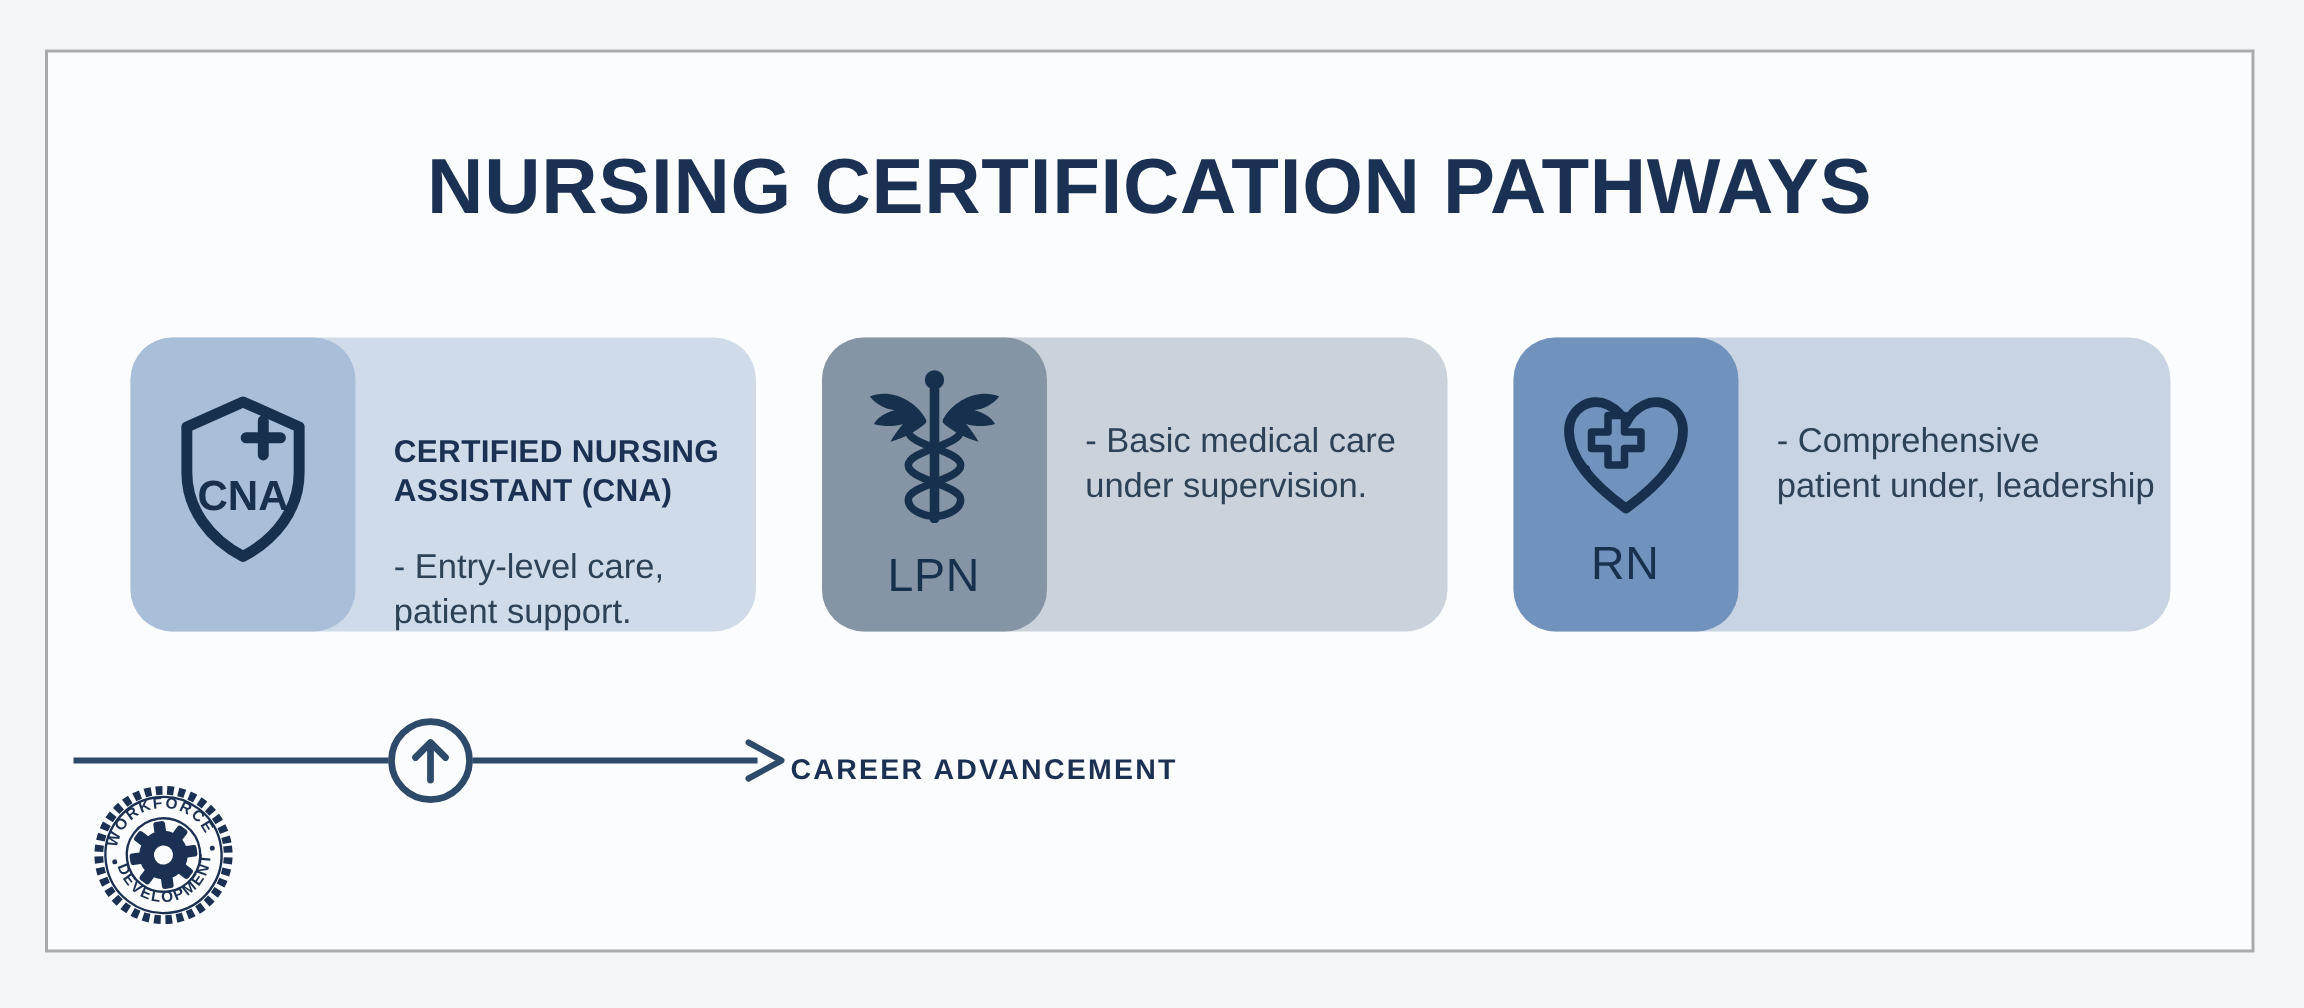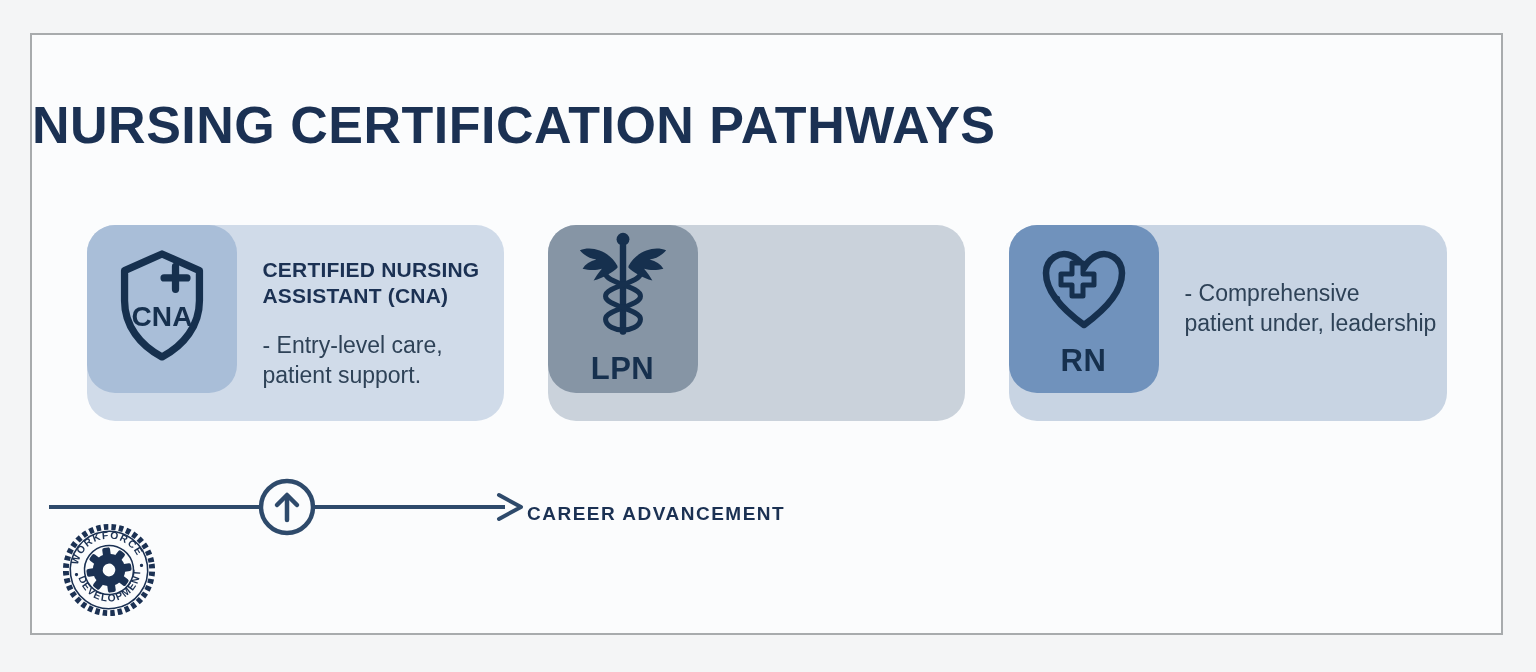--- a/index.html
+++ b/index.html
@@ -23,48 +23,49 @@
     position:relative;
     overflow:hidden;
   }
   .panel{
     position:absolute;left:30px;top:33px;width:1473px;height:602px;
     border:2px solid var(--panel-border);
     background:var(--panel-bg);
   }
   .main-title{
     position:absolute;top:60px;left:0;width:100%;
+    text-align:center;
     font-size:52px;font-weight:bold;letter-spacing:0.5px;
     color:var(--navy);
   }
   .cards{
     position:absolute;top:190px;left:0;right:0;
     display:flex;justify-content:center;gap:44px;
   }
   .card{
     height:196px;border-radius:28px;display:flex;overflow:visible;
   }
   .card-cna{width:417px;background:var(--cna-body);}
   .card-lpn{width:417px;background:var(--lpn-body);}
   .card-rn{width:438px;background:var(--rn-body);}
   .icon-panel{
-    width:150px;height:168px;border-radius:28px;flex:none;
+    width:150px;height:196px;border-radius:28px;flex:none;
     display:flex;flex-direction:column;align-items:center;justify-content:center;
     gap:4px;
   }
   .card-cna .icon-panel{background:var(--cna-icon);}
   .card-lpn .icon-panel{background:var(--lpn-icon);}
   .card-rn  .icon-panel{background:var(--rn-icon);}
   .abbr-label{
-    font-size:31px;font-weight:bold;color:#16304e;letter-spacing:0.5px;
+    font-size:31px;font-weight:normal;color:#16304e;letter-spacing:0.5px;
   }
   .card-text{padding:32px 8px 0 26px;}
   .card-title{
     font-size:21px;font-weight:bold;color:var(--navy);
-    line-height:1.24;white-space:pre-wrap;letter-spacing:0.2px;
+    line-height:1.24;white-space:pre-wrap;letter-spacing:0.2px;margin-top:32px;
   }
   .card-desc{
     margin-top:22px;font-size:23px;color:var(--navy-soft);
     line-height:1.3;white-space:pre-line;
   }
   .arrow-block{
     position:absolute;top:442px;left:0;right:0;
     display:flex;flex-direction:row;align-items:center;padding-left:15px;
   }
   .arrow-svg{width:480px;height:60px;display:block;}
@@ -122,20 +123,22 @@
             </g>
             <g fill="none" stroke="#16304e" stroke-width="5.5" stroke-linecap="round">
               <path d="M31,46 C31,57 69,60 69,71 C69,82 31,85 31,96 C31,104 43,108 50,108"></path>
               <path d="M69,46 C69,57 31,60 31,71 C31,82 69,85 69,96 C69,104 57,108 50,108"></path>
             </g>
           </svg>
         </span>
         <div class="abbr-label">LPN</div>
       </div>
       <div class="card-text">
+        <div class="card-desc">- Basic medical care
+under supervision.</div>
       </div>
     </div>
 
     <div class="card card-rn">
       <div class="icon-panel">
         <span>
           <svg width="100" height="96" viewBox="0 0 100 96">
             <path d="M50,86 C28,70 12,53 12,34 C12,20 26,11 38,17 C44,20 48,25 50,29 C52,25 56,20 62,17 C74,11 88,20 88,34 C88,53 72,70 50,86 Z" fill="none" stroke="#16304e" stroke-width="6.5" stroke-linejoin="round" stroke-linecap="round"></path>
             <path d="M38,24 h11 v11 h11 v11 h-11 v11 h-11 v-11 h-11 v-11 h11 Z" fill="#7092bc" stroke="#16304e" stroke-width="5" stroke-linejoin="round"></path>
             <circle cx="23" cy="60" r="3.2" fill="#16304e"></circle>

